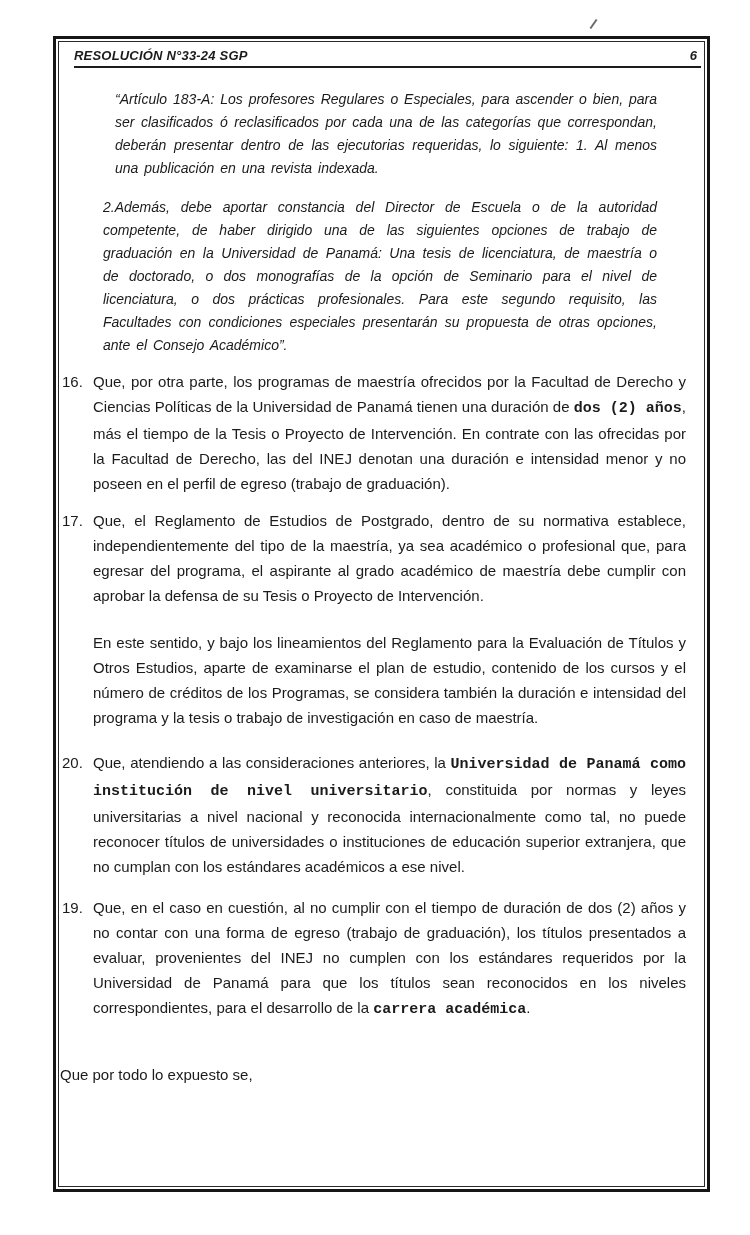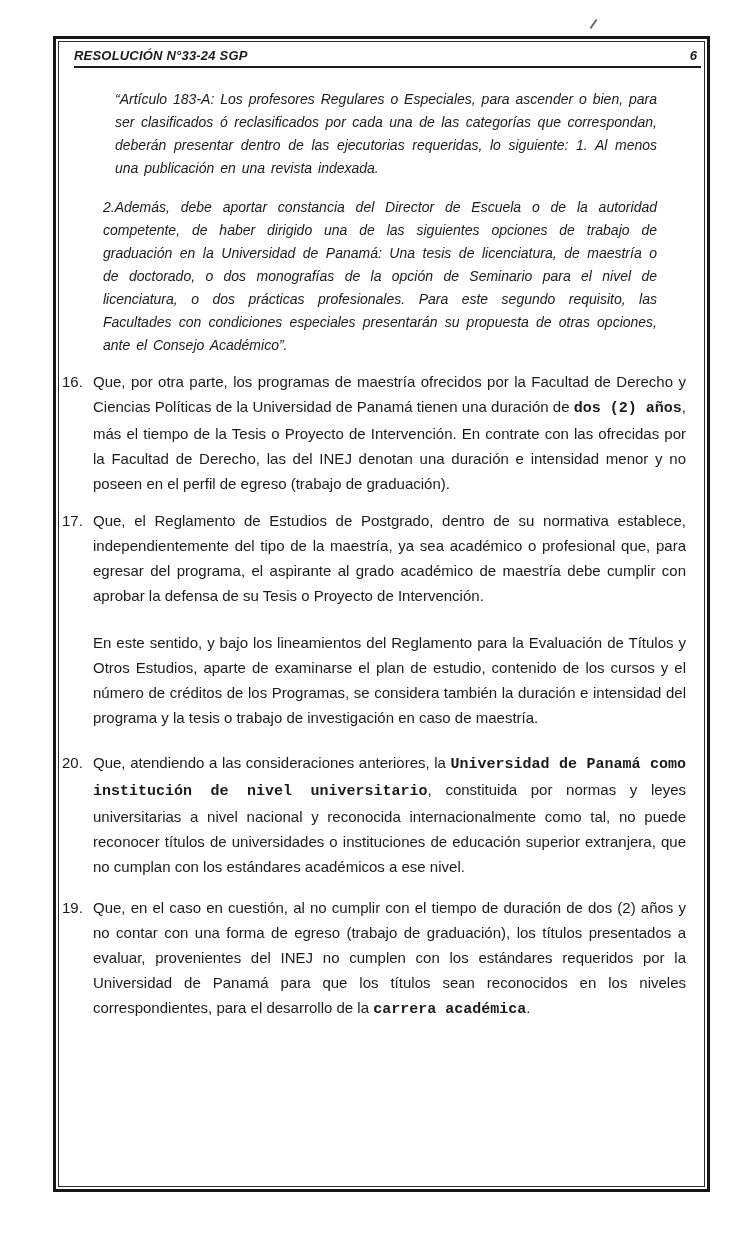--- a/index.html
+++ b/index.html
@@ -138,17 +138,18 @@
       <div class="numbered-item item-18">
         <span class="item-number">20.</span>
         <div class="item-text"><span>Que, atendiendo a las consideraciones anteriores, la </span><span class="bold">Universidad de Panamá como institución de nivel universitario</span><span>, constituida por normas y leyes universitarias a nivel nacional y reconocida internacionalmente como tal, no puede reconocer títulos de universidades o instituciones de educación superior extranjera, que no cumplan con los estándares académicos a ese nivel.</span></div>
       </div>
 
       <div class="numbered-item item-19">
         <span class="item-number">19.</span>
         <div class="item-text"><span>Que, en el caso en cuestión, al no cumplir con el tiempo de duración de dos (2) años y no contar con una forma de egreso (trabajo de graduación), los títulos presentados a evaluar, provenientes del INEJ no cumplen con los estándares requeridos por la Universidad de Panamá para que los títulos sean reconocidos en los niveles correspondientes, para el desarrollo de la </span><span class="bold">carrera académica</span><span>.</span></div>
       </div>
 
+      <div class="closing-line">Que por todo lo expuesto se,</div>
 
     </div>
   </div>
 
 </div>
 
 </body></html>

